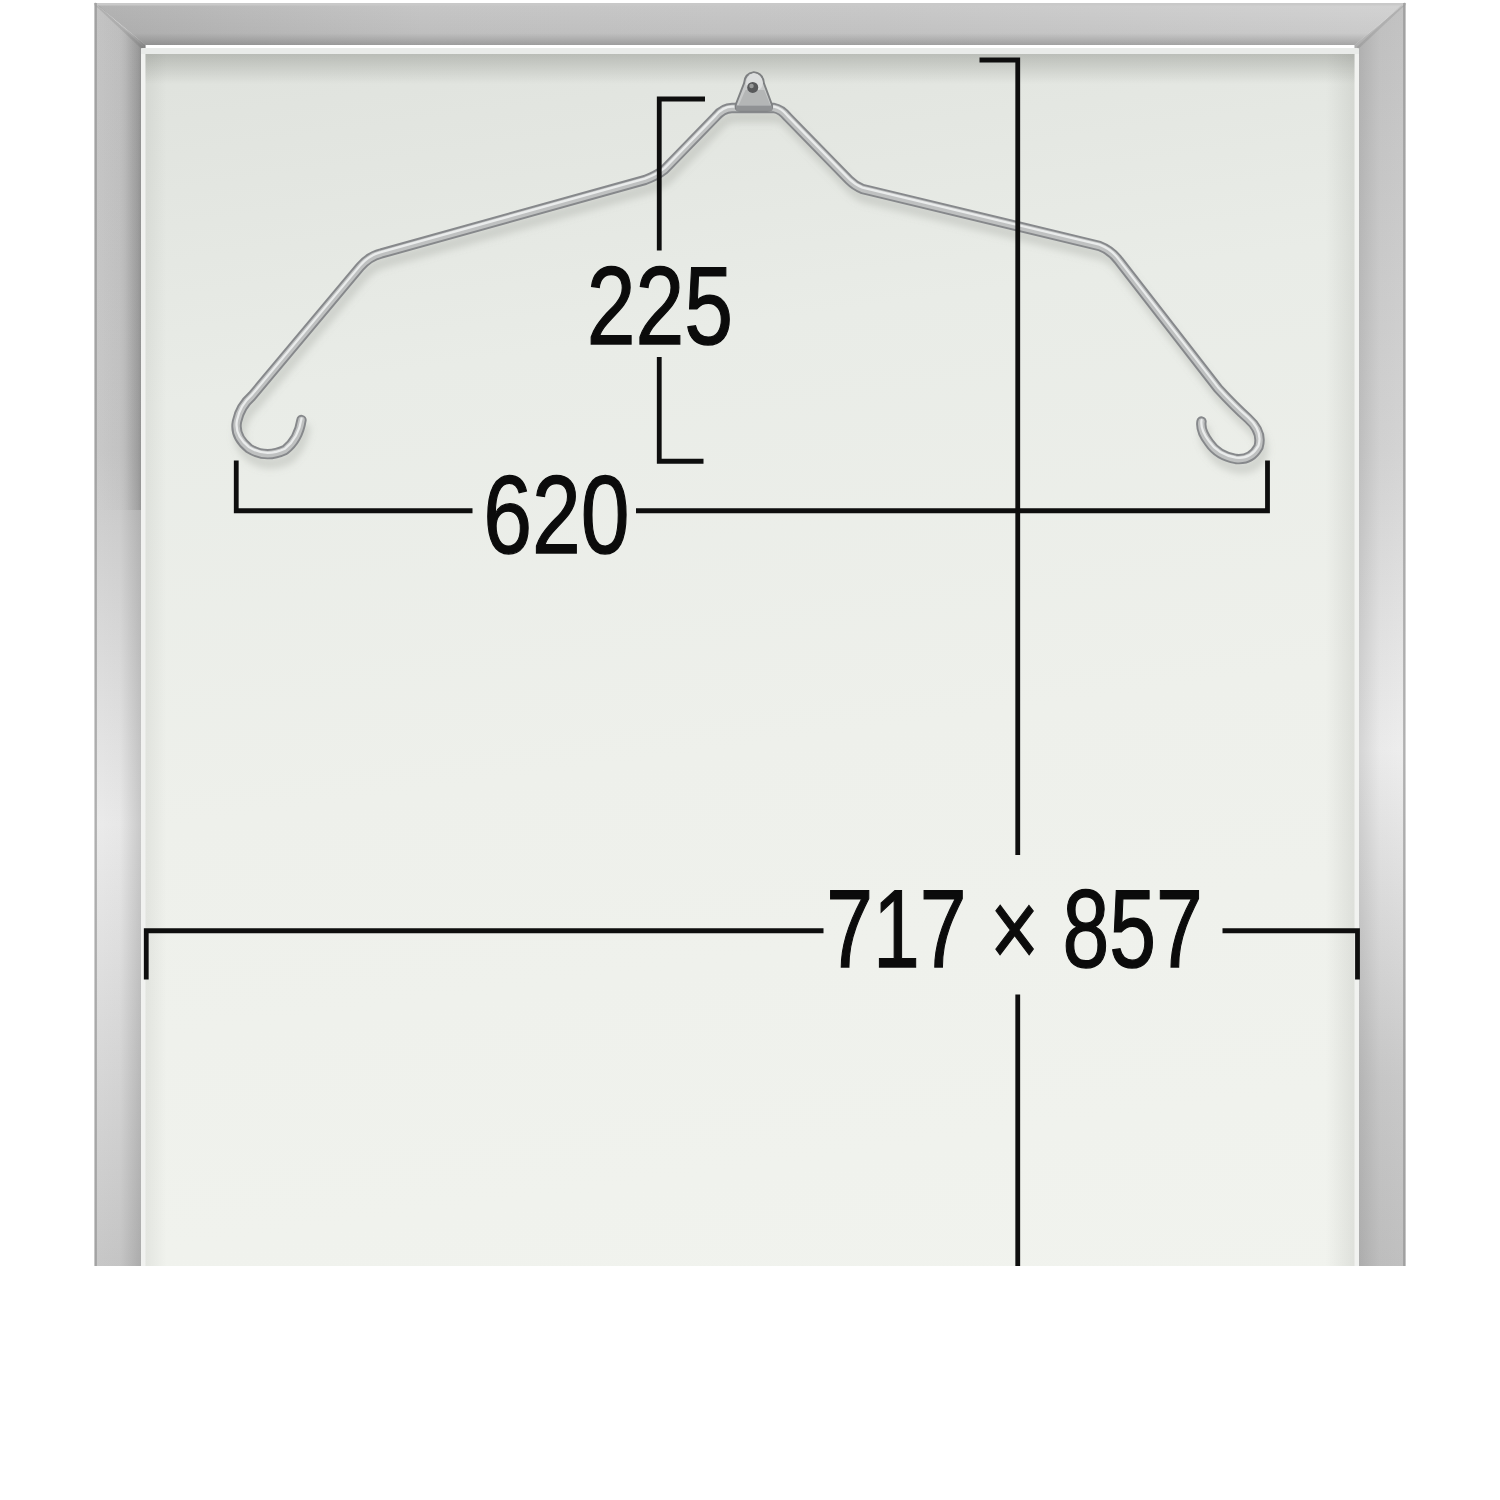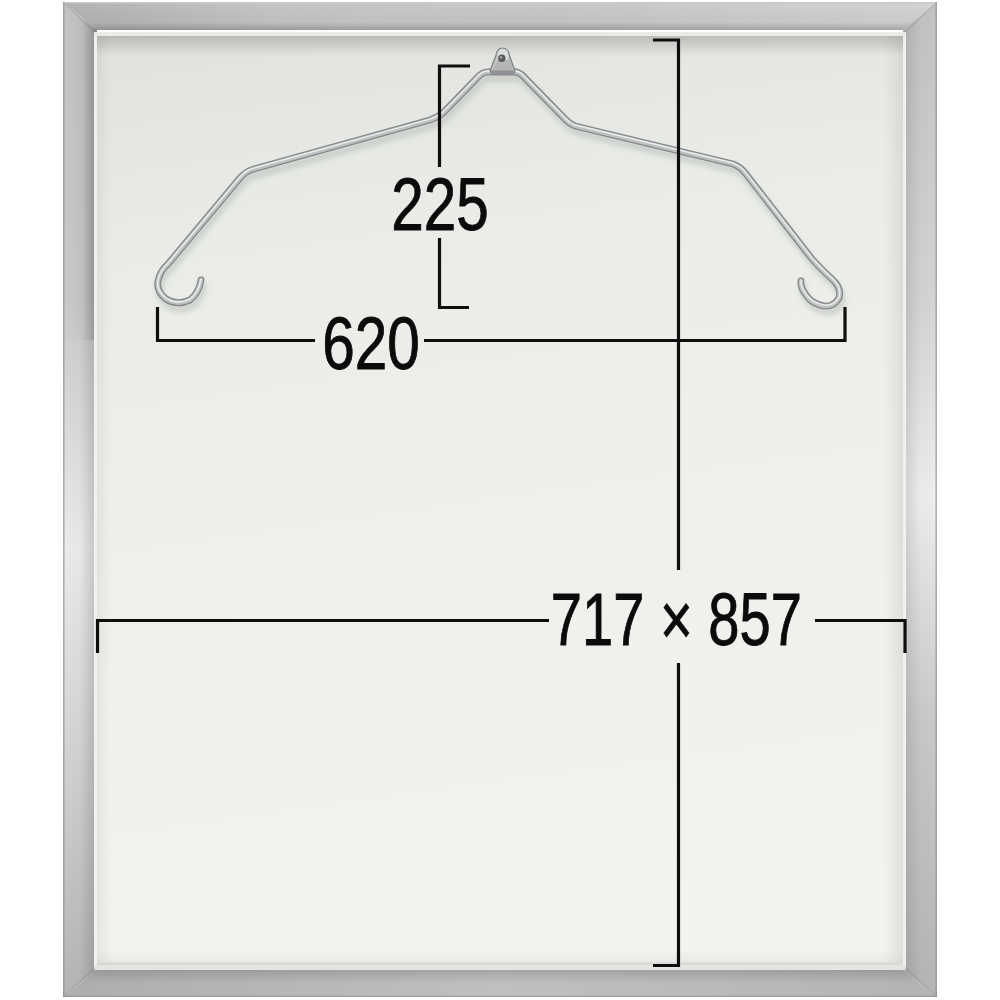--- a/index.html
+++ b/index.html
@@ -1,16 +1,16 @@
 <!DOCTYPE html>
 <html><head>
 <meta charset="utf-8">
 <style>
   html,body{margin:0;padding:0;background:#ffffff;}
-  #stage{width:1000px;height:1000px;position:relative;font-family:"Liberation Sans",sans-serif;}
+  #stage{width:1000px;height:844px;position:relative;font-family:"Liberation Sans",sans-serif;}
   svg{display:block;}
 </style>
 </head>
 <body>
 
 <div id="stage">
 <svg width="1000" height="1000" viewBox="0 0 1000 1000">
   <defs>
     <linearGradient id="panelG" x1="0" y1="0" x2="0.12" y2="1">
       <stop offset="0" stop-color="#dfe2dd"></stop>

